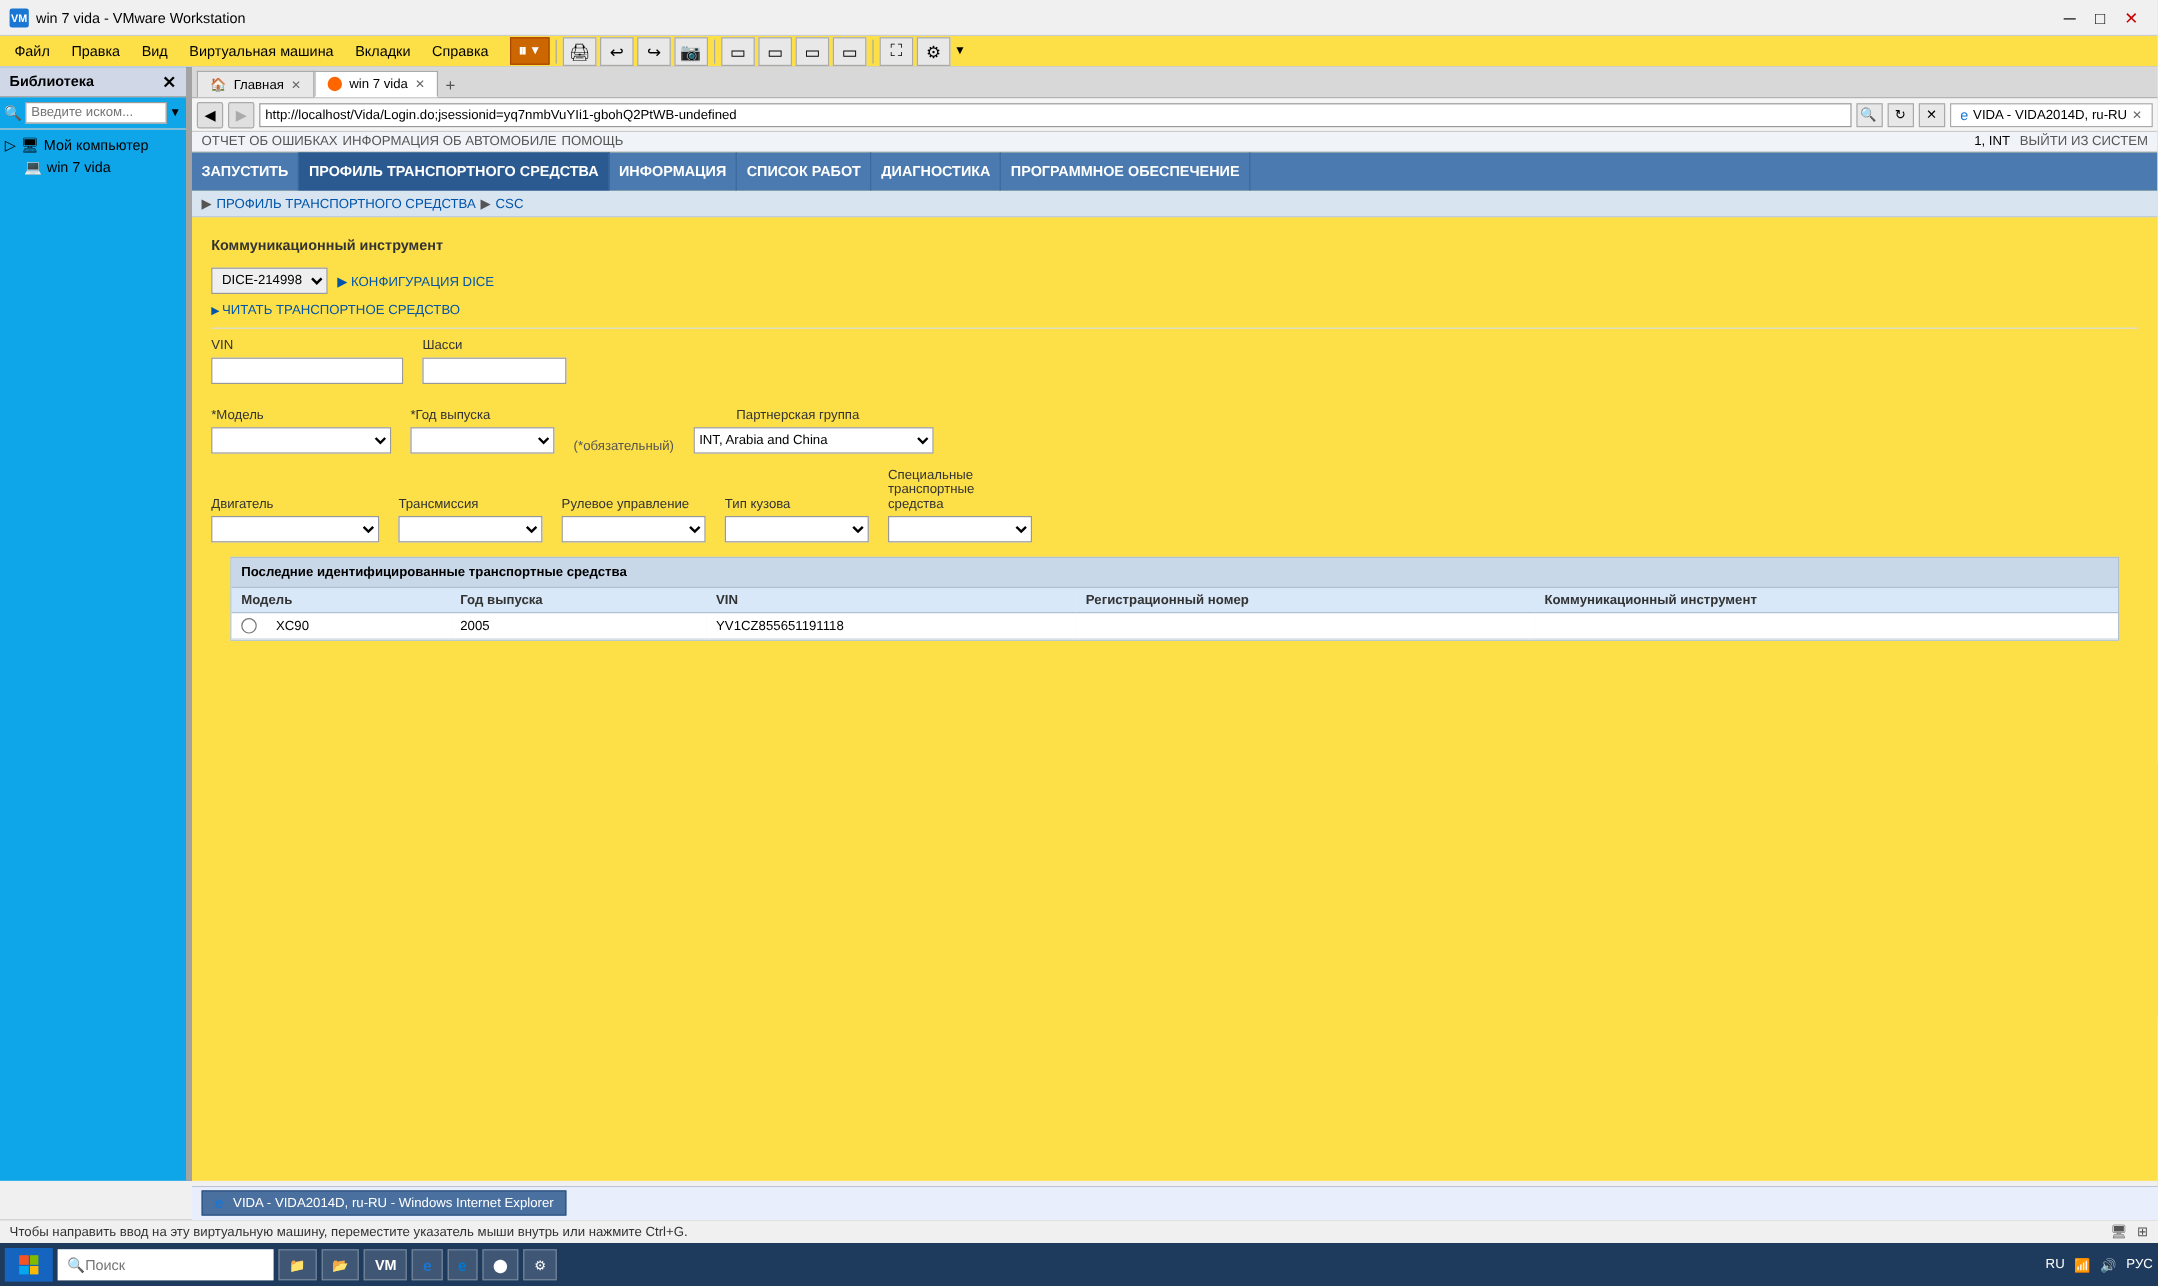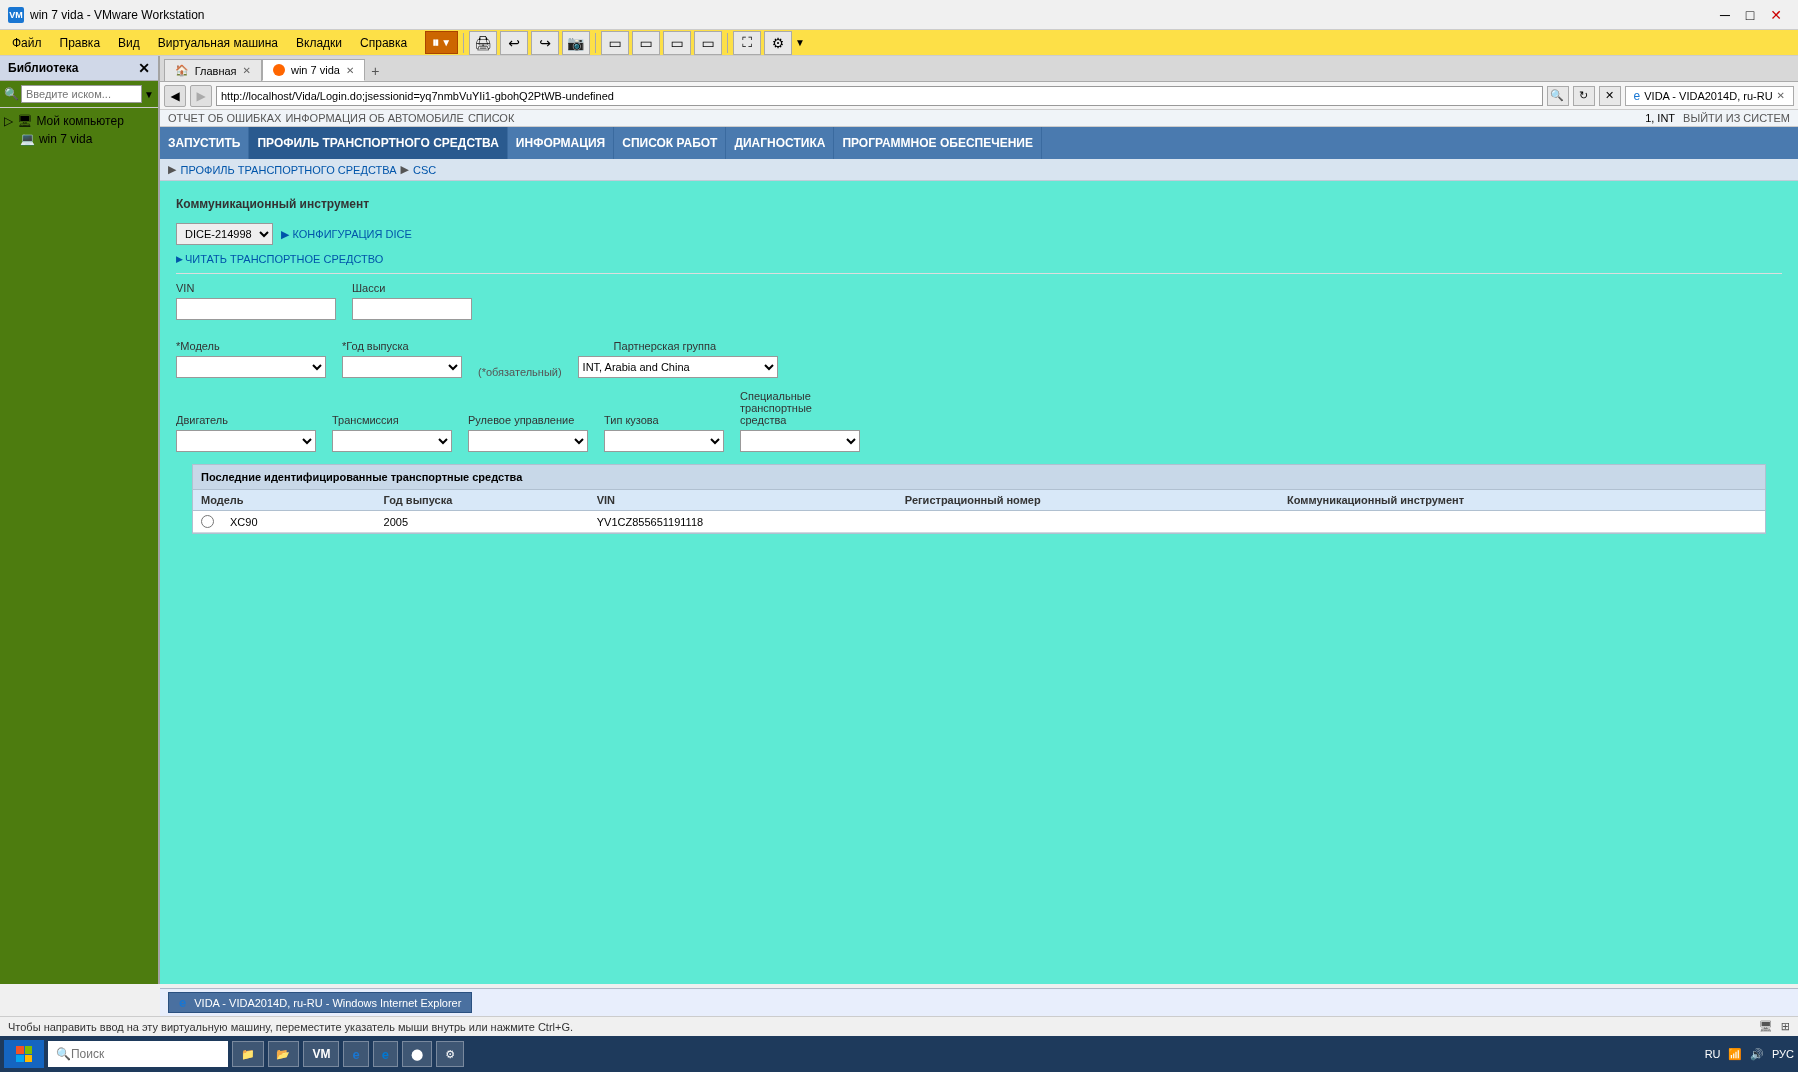--- a/index.html
+++ b/index.html
@@ -53,22 +53,22 @@
 
     
     #main-layout {
       display: flex;
       height: calc(1072px - 30px - 26px - 32px - 26px - 36px - 36px);
     }
 
     
     #sidebar {
       width: 160px;
-      background: #4d7c0f;
-      border-right: 2px solid #a3a3a3;
+      background: #0ea5e9;
+      border-right: 5px solid #a3a3a3;
       display: flex;
       flex-direction: column;
     }
     #sidebar-header {
       background: #d0d8e8;
       padding: 4px 8px;
       display: flex;
       align-items: center;
       justify-content: space-between;
       font-weight: bold;
@@ -175,21 +175,21 @@
       border: 1px solid #aaa;
       padding: 2px 8px;
       font-size: 11px;
       display: flex; align-items: center; gap: 4px;
     }
     .vida-close { cursor: pointer; font-size: 10px; color: #666; }
 
     
     #content-area {
       flex: 1;
-      background: #5eead4;
+      background: #fde047;
       overflow-y: auto;
       display: flex;
       flex-direction: column;
     }
 
     
     #top-links {
       background: #f0f4f8;
       border-bottom: 1px solid #ccc;
       padding: 2px 8px;
@@ -554,21 +554,21 @@
         <span>VIDA - VIDA2014D, ru-RU</span>
         <span class="vida-close">✕</span>
       </div>
     </div>
 
     <div id="content-area">
 
       <div id="top-links">
         <span class="top-link">ОТЧЕТ ОБ ОШИБКАХ</span>
         <span class="top-link">ИНФОРМАЦИЯ ОБ АВТОМОБИЛЕ</span>
-        <span class="top-link">СПИСОК</span>
+        <span class="top-link">ПОМОЩЬ</span>
         <div class="top-right">
           <span>1, INT</span>
           <span class="top-link">ВЫЙТИ ИЗ СИСТЕМ</span>
         </div>
       </div>
 
       <div id="nav-tabs">
         <div class="nav-tab">
           <span>ЗАПУСТИТЬ</span>
         </div>

